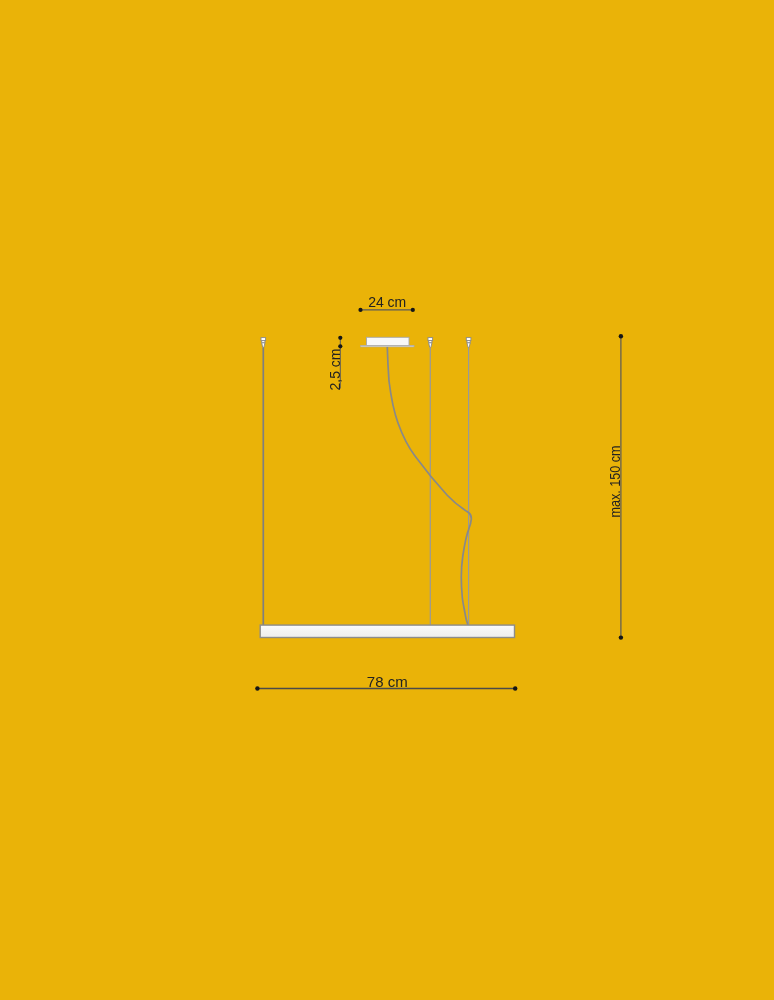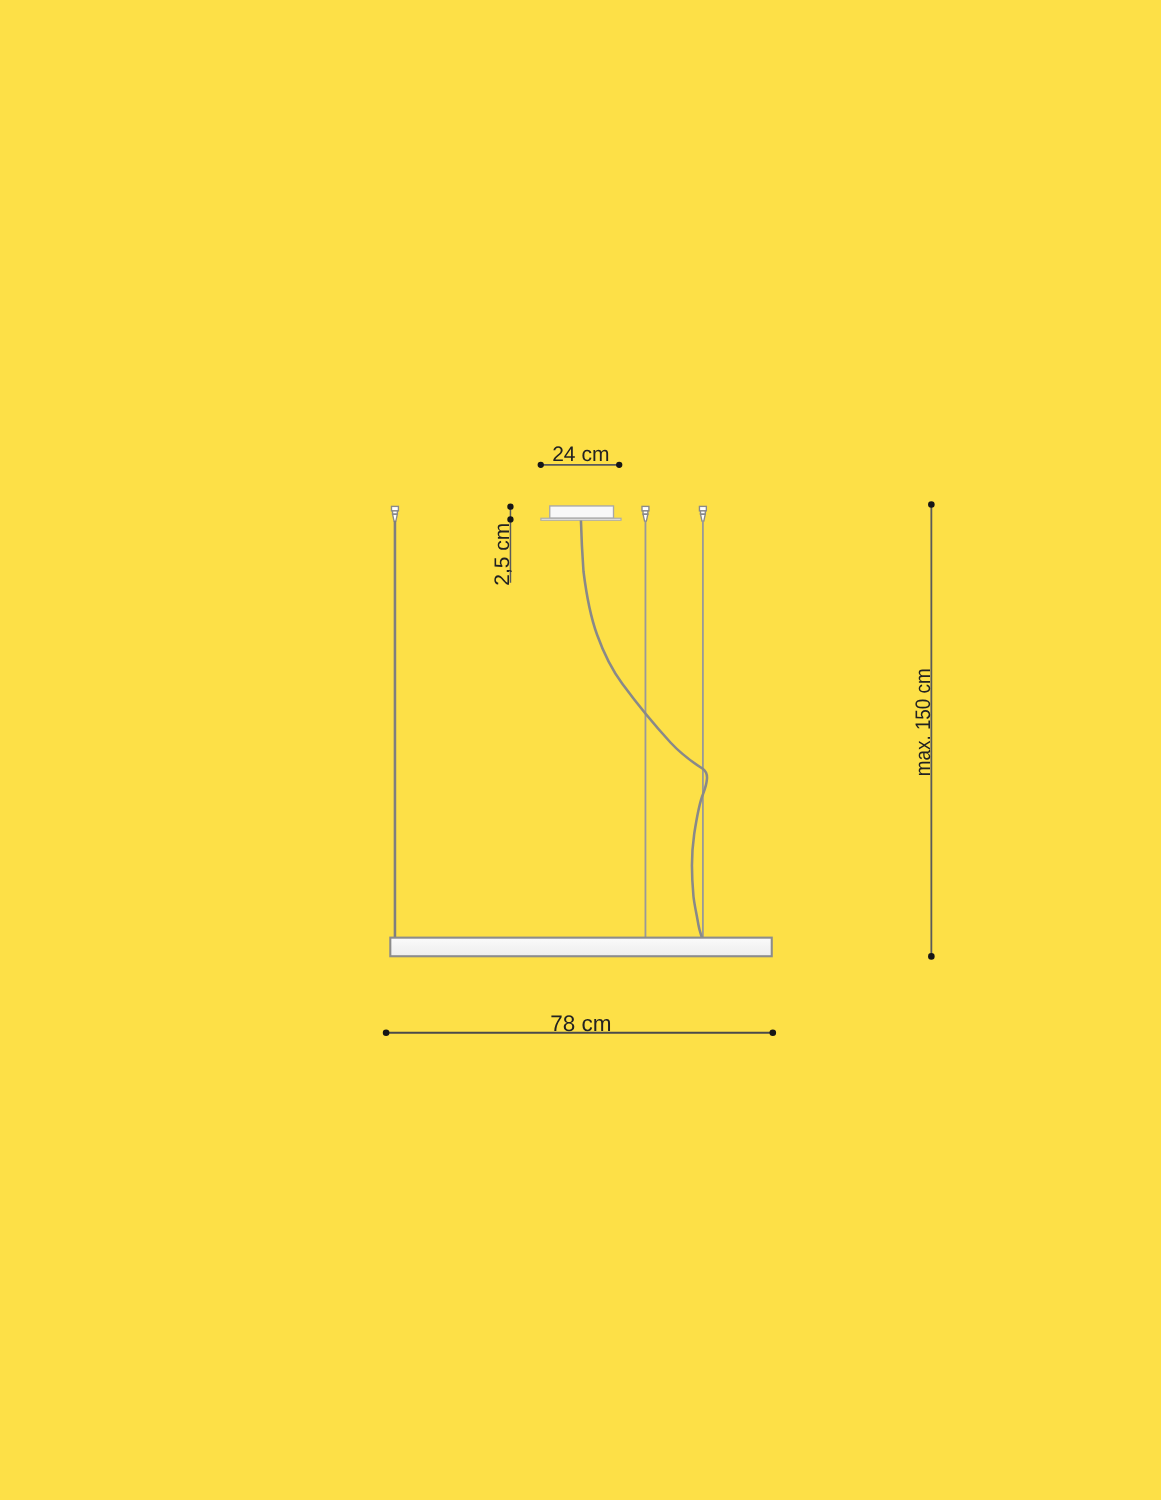--- a/index.html
+++ b/index.html
@@ -1,16 +1,16 @@
 <!DOCTYPE html>
 <html><head>
 <meta charset="utf-8">
 <style>
   html,body{margin:0;padding:0;background:#ffffff;}
-  .stage{width:774px;height:1000px;position:relative;background:#fde047;overflow:hidden;}
+  .stage{width:774px;height:1000px;position:relative;background:#eab308;overflow:hidden;}
   svg{display:block;}
   text{font-family:"Liberation Sans",sans-serif;fill:#222222;}
 </style>
 </head>
 <body>
 
 <div class="stage">
 <svg width="774" height="1000" viewBox="0 0 774 1000" xmlns="http://www.w3.org/2000/svg">
   <defs>
     <linearGradient id="barfill" x1="0" y1="0" x2="0" y2="1">

